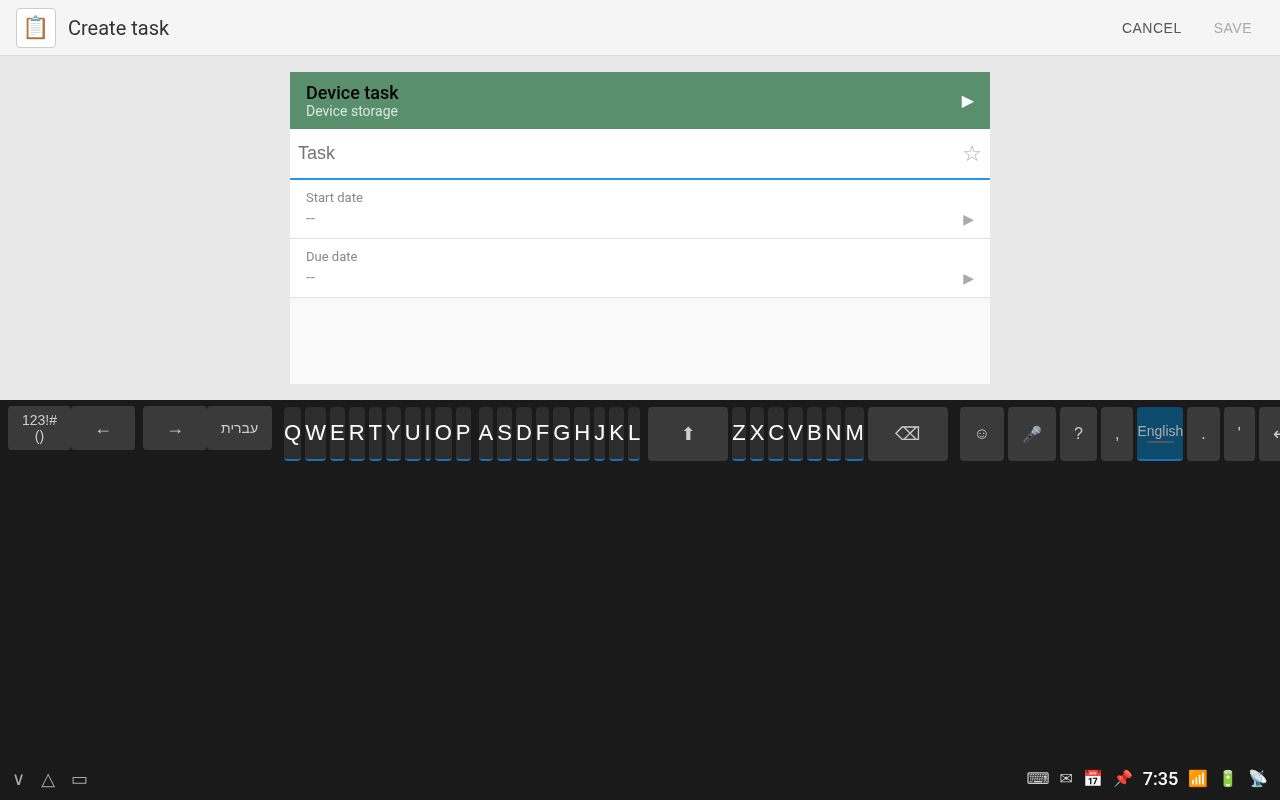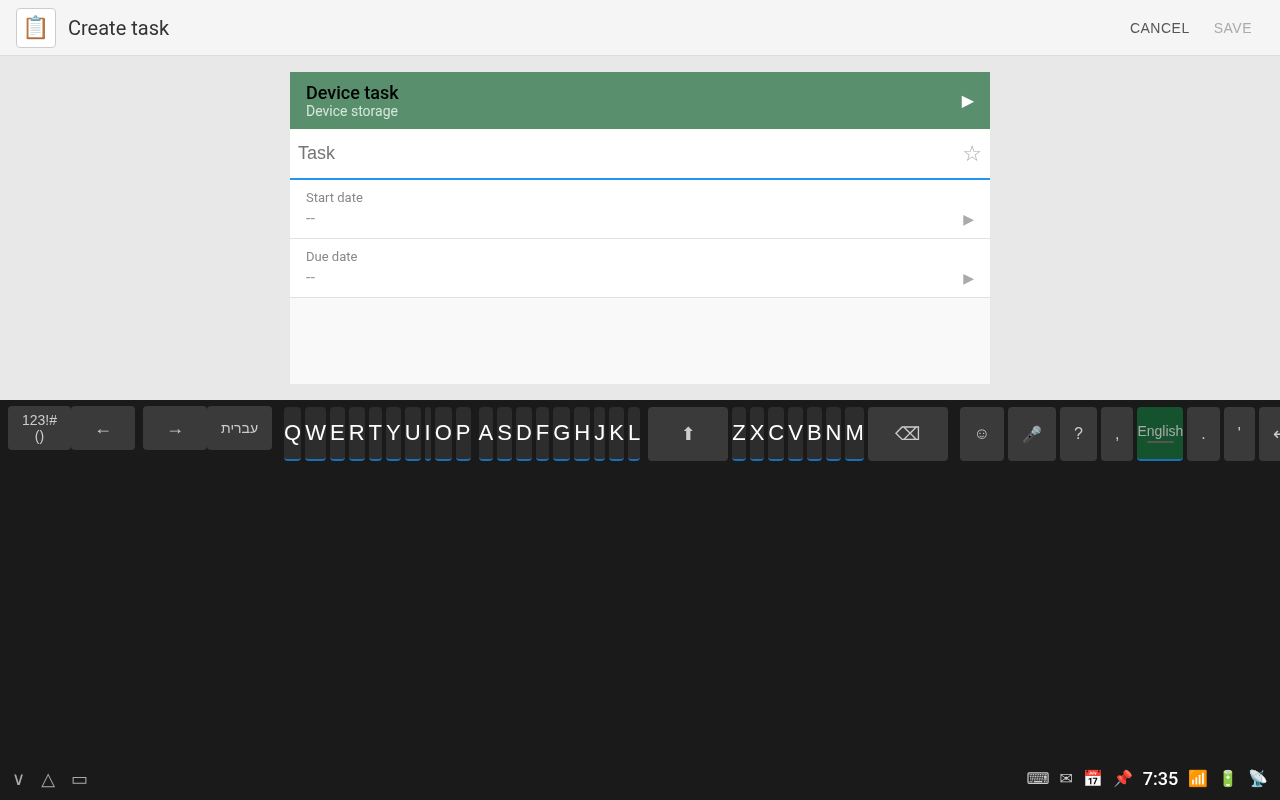--- a/index.html
+++ b/index.html
@@ -11,21 +11,21 @@
       background: #f5f5f5; height: 56px; padding: 0 16px;
       border-bottom: 1px solid #ddd;
     }
     .top-bar-left { display: flex; align-items: center; gap: 12px; }
     .app-icon {
       width: 40px; height: 40px; background: #fff;
       border: 1px solid #ccc; border-radius: 4px;
       display: flex; align-items: center; justify-content: center; font-size: 22px;
     }
     .top-bar-title { font-size: 20px; color: #333; font-weight: 400; }
-    .top-bar-actions { display: flex; }
+    .top-bar-actions { display: flex; gap: 8px; }
     .top-btn {
       background: none; border: none; cursor: pointer;
       font-size: 14px; color: #555; padding: 8px 12px; font-weight: 500; letter-spacing: 0.5px;
     }
     .top-btn.save { color: #aaa; }
 
     
     .form-area {
       background: #e8e8e8;
       display: flex; justify-content: center;
@@ -124,21 +124,21 @@
       display: flex; align-items: center; justify-content: space-between;
       height: 68px; padding: 0 8px; gap: 4px;
     }
     .kb-bottom-key {
       height: 54px; background: #3a3a3a; border: none; border-radius: 4px;
       color: #ccc; font-size: 16px; cursor: pointer;
       display: flex; align-items: center; justify-content: center;
       padding: 0 14px;
     }
     .kb-space-key {
-      flex: 1; height: 54px; background: #14532d; border: none; border-radius: 4px;
+      flex: 1; height: 54px; background: #0c4a6e; border: none; border-radius: 4px;
       color: #aaa; font-size: 14px; cursor: pointer;
       display: flex; flex-direction: column; align-items: center; justify-content: center;
       border-bottom: 2px solid #1a6fb5; gap: 2px;
     }
     .kb-space-bar {
       width: 60%; height: 2px; background: #555; border-radius: 1px;
     }
     .kb-enter-key {
       height: 54px; background: #3a3a3a; border: none; border-radius: 4px;
       color: #ccc; font-size: 18px; cursor: pointer;

